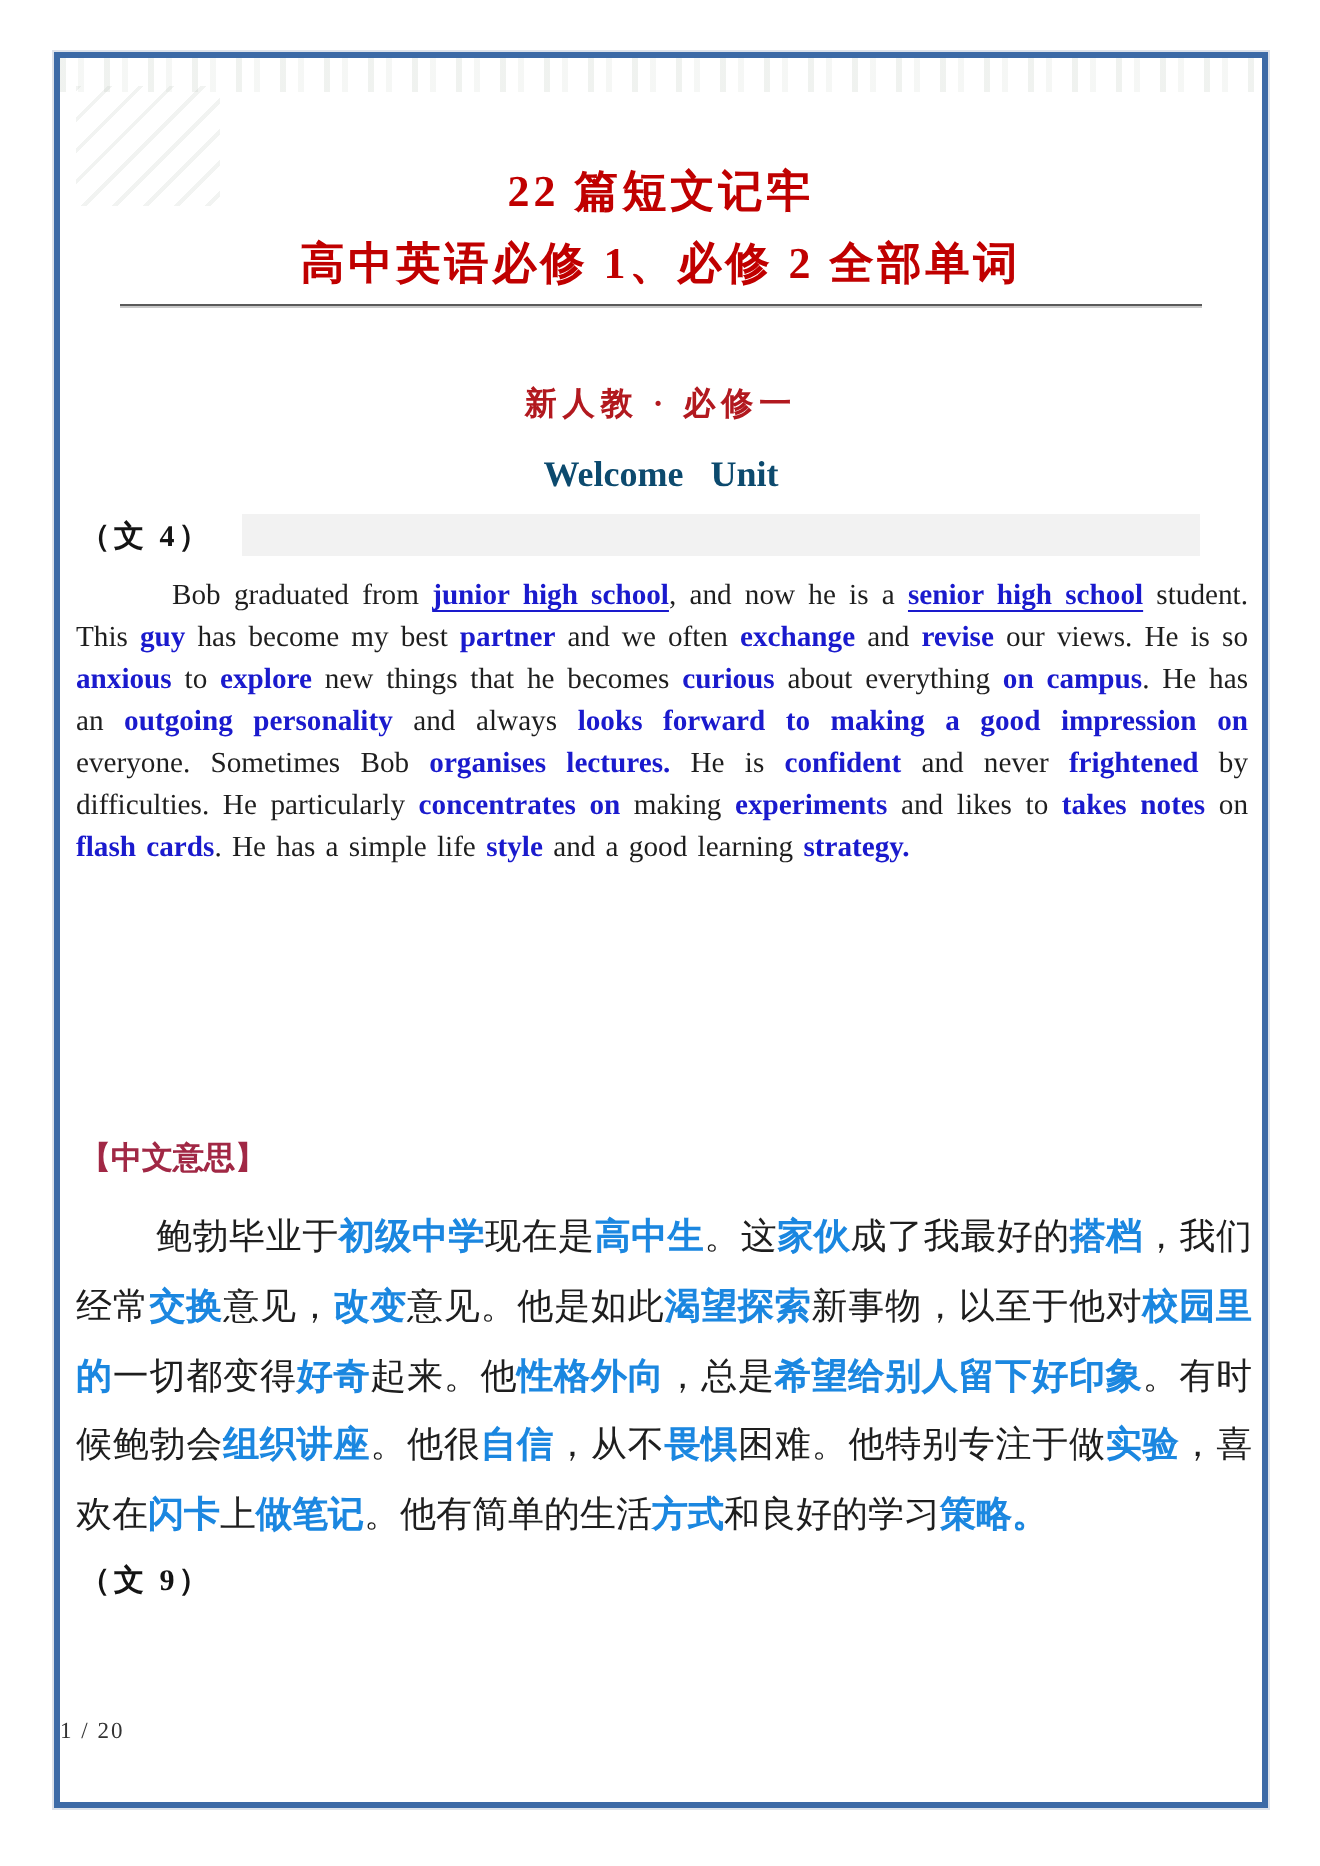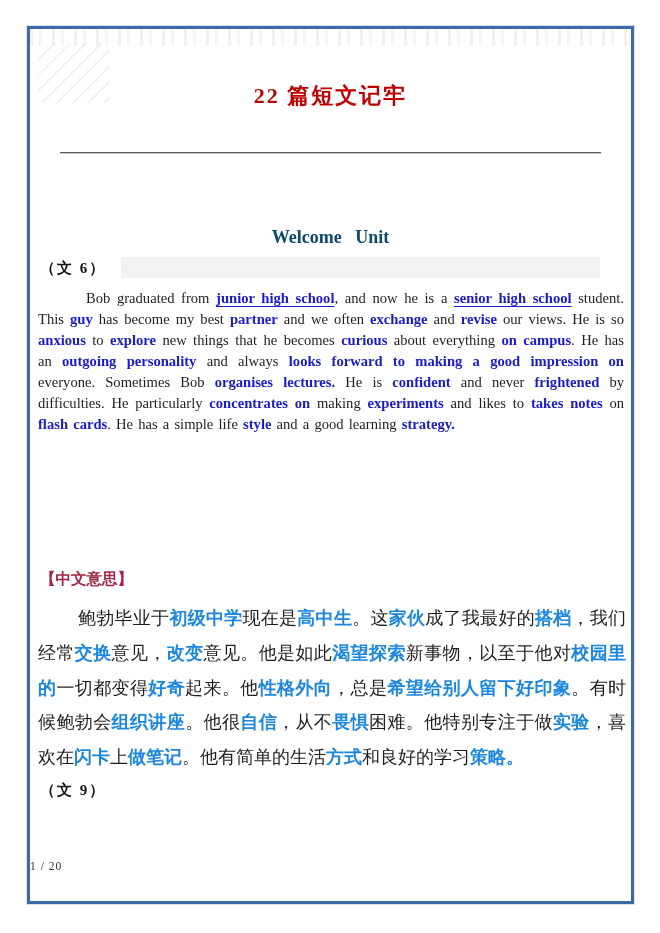--- a/index.html
+++ b/index.html
@@ -55,28 +55,30 @@
 <body>
 
 <div class="page-border">
   <div class="inner">
 
     <div class="watermark-strip"></div>
     <div class="watermark-curl"></div>
 
     <div class="doc-title">
       <div>22 篇短文记牢</div>
+      <div>高中英语必修 1、必修 2 全部单词</div>
     </div>
 
     <div class="title-divider"></div>
 
+    <div class="edition-heading">新人教 · 必修一</div>
 
     <div class="unit-heading">Welcome   Unit</div>
 
-    <div class="p1-label">（文 6）</div>
+    <div class="p1-label">（文 4）</div>
 
     <div class="highlight-box"></div>
 
     <p class="en-paragraph"><span class="run-n">Bob graduated from </span><span class="run-bu">junior high school</span><span class="run-n">, and now he is a </span><span class="run-bu">senior high school</span><span class="run-n"> student. This </span><span class="run-b">guy</span><span class="run-n"> has become my best </span><span class="run-b">partner</span><span class="run-n"> and we often </span><span class="run-b">exchange</span><span class="run-n"> and </span><span class="run-b">revise</span><span class="run-n"> our views. He is so </span><span class="run-b">anxious</span><span class="run-n"> to </span><span class="run-b">explore</span><span class="run-n"> new things that he becomes </span><span class="run-b">curious</span><span class="run-n"> about everything </span><span class="run-b">on campus</span><span class="run-n">. He has an </span><span class="run-b">outgoing personality</span><span class="run-n"> and always </span><span class="run-b">looks forward to making a good impression on</span><span class="run-n"> everyone. Sometimes Bob </span><span class="run-b">organises lectures.</span><span class="run-n"> He is </span><span class="run-b">confident</span><span class="run-n"> and never </span><span class="run-b">frightened</span><span class="run-n"> by difficulties. He particularly </span><span class="run-b">concentrates on</span><span class="run-n"> making </span><span class="run-b">experiments</span><span class="run-n"> and likes to </span><span class="run-b">takes notes</span><span class="run-n"> on </span><span class="run-b">flash cards</span><span class="run-n">. He has a simple life </span><span class="run-b">style</span><span class="run-n"> and a good learning </span><span class="run-b">strategy.</span></p>
 
     <div class="zh-heading">【中文意思】</div>
 
     <p class="zh-paragraph"><span class="run-n">鲍勃毕业于</span><span class="run-c">初级中学</span><span class="run-n">现在是</span><span class="run-c">高中生</span><span class="run-n">。这</span><span class="run-c">家伙</span><span class="run-n">成了我最好的</span><span class="run-c">搭档</span><span class="run-n">，我们经常</span><span class="run-c">交换</span><span class="run-n">意见，</span><span class="run-c">改变</span><span class="run-n">意见。他是如此</span><span class="run-c">渴望探索</span><span class="run-n">新事物，以至于他对</span><span class="run-c">校园里的</span><span class="run-n">一切都变得</span><span class="run-c">好奇</span><span class="run-n">起来。他</span><span class="run-c">性格外向</span><span class="run-n">，总是</span><span class="run-c">希望给别人留下好印象</span><span class="run-n">。有时候鲍勃会</span><span class="run-c">组织讲座</span><span class="run-n">。他很</span><span class="run-c">自信</span><span class="run-n">，从不</span><span class="run-c">畏惧</span><span class="run-n">困难。他特别专注于做</span><span class="run-c">实验</span><span class="run-n">，喜欢在</span><span class="run-c">闪卡</span><span class="run-n">上</span><span class="run-c">做笔记</span><span class="run-n">。他有简单的生活</span><span class="run-c">方式</span><span class="run-n">和良好的学习</span><span class="run-c">策略。</span></p>
 
     <div class="p2-label">（文 9）</div>

